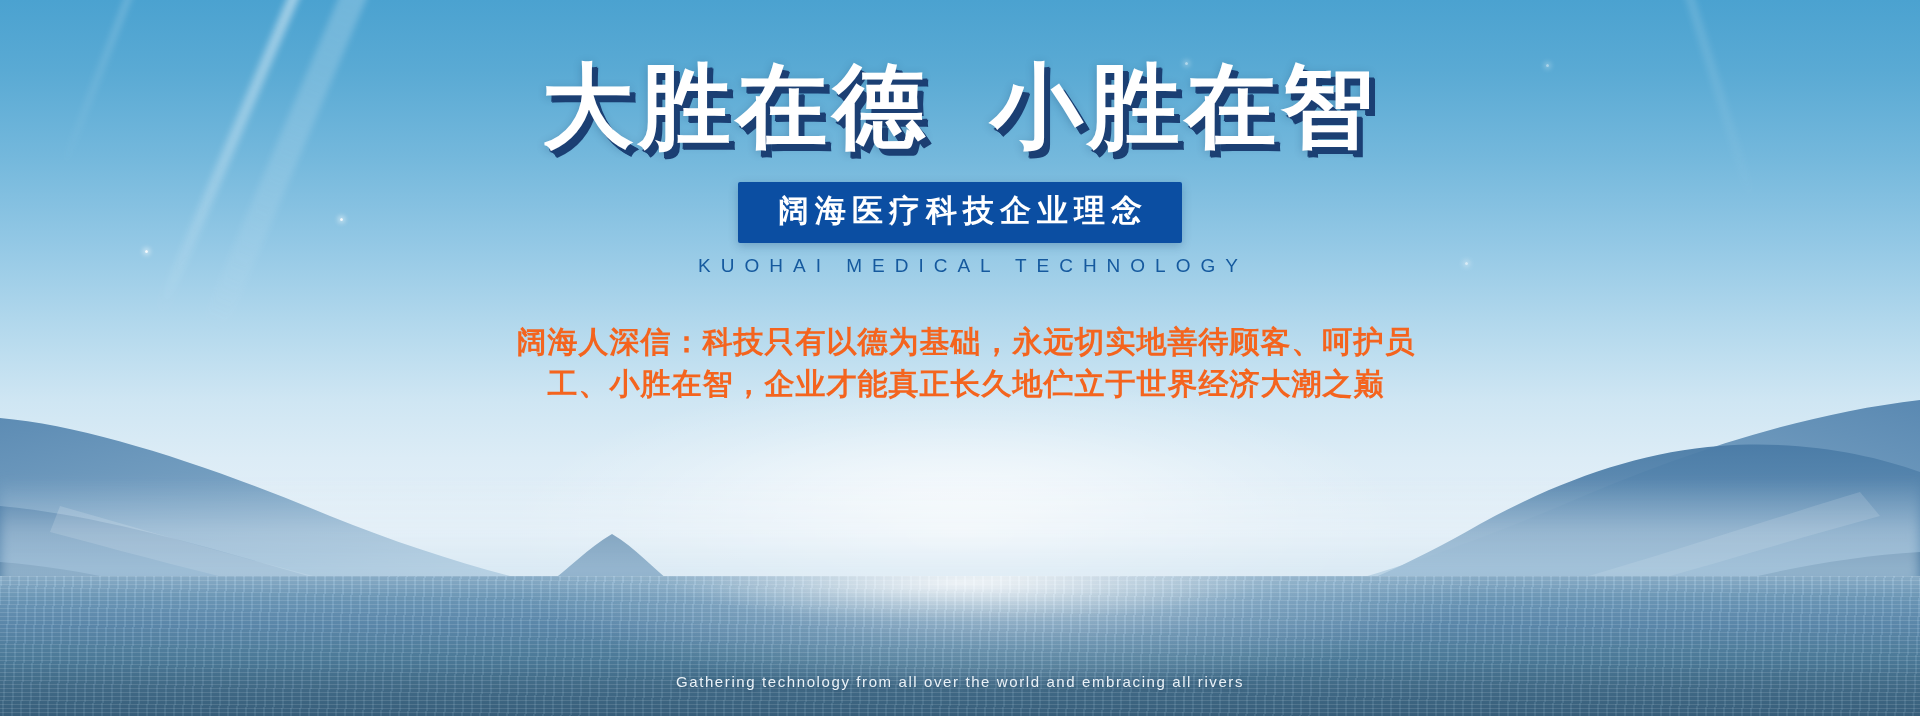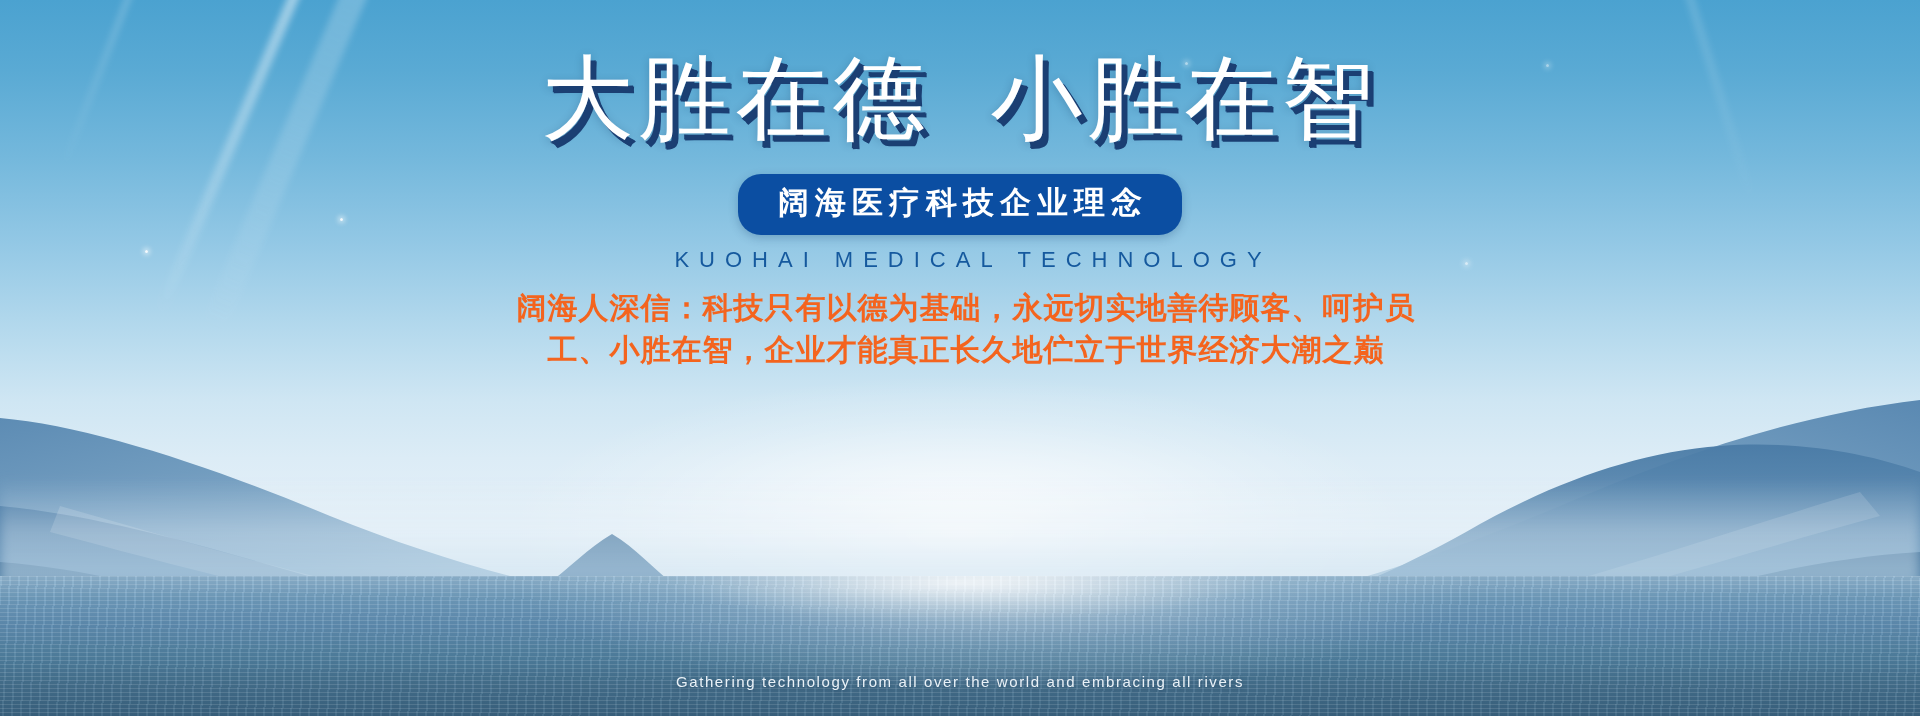--- a/index.html
+++ b/index.html
@@ -116,24 +116,24 @@
     pointer-events: none;
   }
 
   
   .content {
     position: absolute;
     left: 0; right: 0; top: 0;
     text-align: center;
   }
   .headline {
-    margin: 0;
+    margin: 8px;
     padding-top: 46px;
     font-size: 92px;
-    font-weight: 400;
+    font-weight: 700;
     letter-spacing: 5px;
     color: #ffffff;
     line-height: 1.15;
     text-shadow:
       5px 6px 0 #1b3f73,
       6px 7px 0 #1b3f73,
       0 2px 8px rgba(20,50,90,0.25);
     white-space: pre;
   }
   .badge-row {
@@ -142,34 +142,34 @@
     justify-content: center;
   }
   .badge {
     display: inline-block;
     background: #0b4ea2;
     color: #ffffff;
     font-size: 31px;
     font-weight: 700;
     letter-spacing: 6px;
     padding: 10px 34px 12px 40px;
-    border-radius: 23px;
+    border-radius: 2px;
     box-shadow: 0 3px 10px rgba(10,50,100,0.25);
     line-height: 1.25;
   }
   .sub-en {
     margin-top: 12px;
-    font-size: 22px;
+    font-size: 19px;
     font-weight: 400;
     letter-spacing: 10px;
     color: #15599e;
     padding-left: 26px;
   }
   .orange-block {
-    margin-top: 14px;
+    margin-top: 44px;
     color: #f4641e;
     font-size: 30px;
     font-weight: 700;
     line-height: 1.42;
     letter-spacing: 1px;
     padding-left: 12px;
   }
   .orange-block .ln { display: block; }
 
   .bottom-block {

